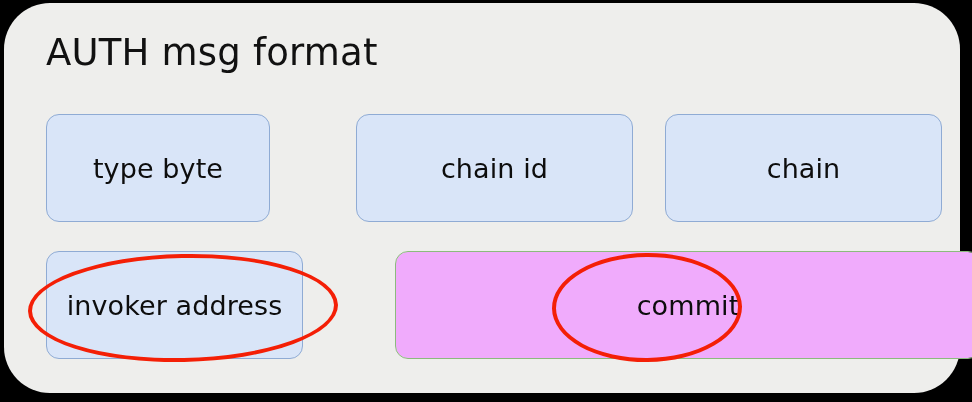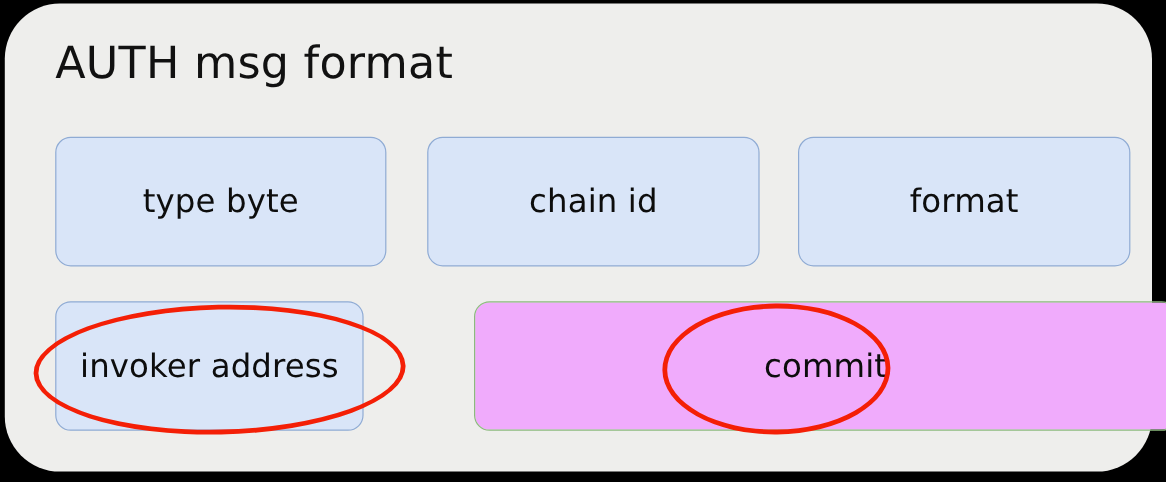--- a/index.html
+++ b/index.html
@@ -66,21 +66,21 @@
     margin-left: 39px;
   }
   .field-label {
     font-size: 27px;
     color: #0d0d0d;
     white-space: nowrap;
     letter-spacing: 0.1px;
   }
 
   
-  #field-type-byte { left: 42px;  top: 111px; width: 276px; height: 108px; }
+  #field-type-byte { left: 42px;  top: 111px; width: 224px; height: 108px; }
   #field-chain-id  { left: 352px; top: 111px; width: 277px; height: 108px; }
   #field-nonce     { left: 661px; top: 111px; width: 277px; height: 108px; }
 
   
   #field-invoker-address { left: 42px;  top: 248px; width: 257px; height: 108px; }
   #field-commit          { left: 352px; top: 248px; width: 586px; height: 108px; }
 
   
   .annot-ellipse {
     position: absolute;
@@ -116,21 +116,21 @@
 
     <div class="field blue" id="field-type-byte">
       <span class="field-label">type byte</span>
     </div>
 
     <div class="field blue" id="field-chain-id">
       <span class="field-label">chain id</span>
     </div>
 
     <div class="field blue" id="field-nonce">
-      <span class="field-label">format</span>
+      <span class="field-label">chain</span>
     </div>
 
     <div class="field blue" id="field-invoker-address">
       <span class="field-label">invoker address</span>
     </div>
 
     <div class="field green" id="field-commit">
       <span class="field-label">commit</span>
     </div>
 

